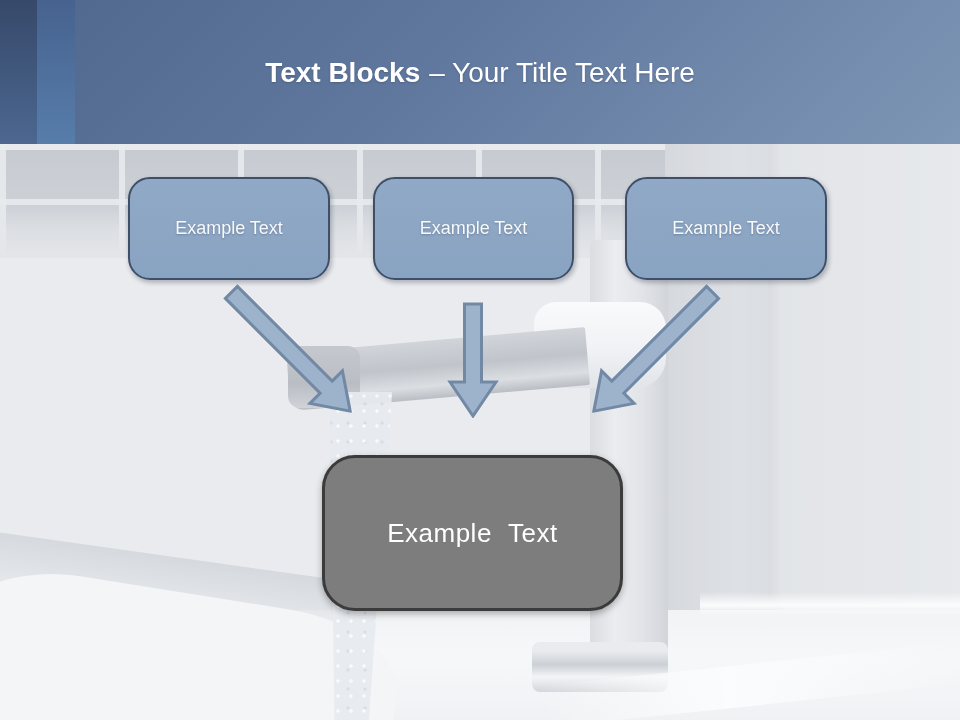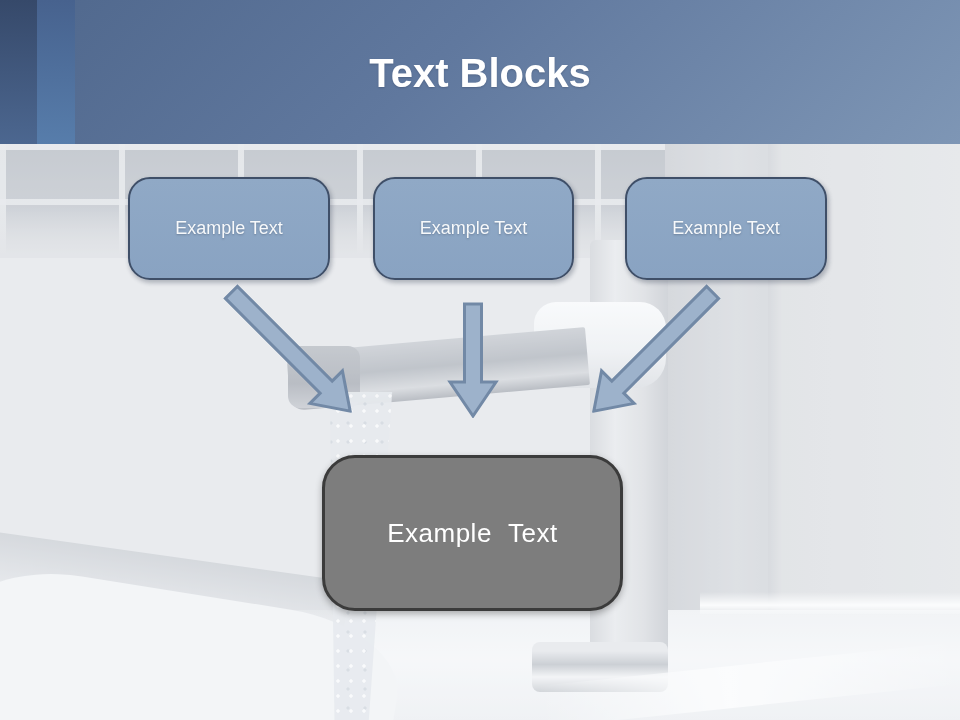--- a/index.html
+++ b/index.html
@@ -55,21 +55,21 @@
   .wash{left:0;top:0;width:960px;height:576px;background:rgba(246,248,250,.42);}
   
   .header{position:absolute;left:0;top:0;width:960px;height:144px;z-index:20;
     background:linear-gradient(135deg,#4f678c 0%,#60789e 45%,#7e96b5 100%);}
   .bar-dark{position:absolute;left:0;top:0;width:37px;height:144px;
     background:linear-gradient(180deg,#36496a,#4c6790);}
   .bar-mid{position:absolute;left:37px;top:0;width:38px;height:144px;
     background:linear-gradient(180deg,#47628e,#577dab);}
   .title{position:absolute;left:0;top:55px;width:100%;margin:0;
     display:flex;justify-content:center;gap:9px;
-    font-size:40px;line-height:36px;color:#ffffff;font-weight:400;
+    font-size:28px;line-height:36px;color:#ffffff;font-weight:400;
     text-shadow:0 1px 2px rgba(30,40,60,.25);}
   .title .t-bold{font-weight:700;}
   
   .tbox{position:absolute;top:177px;height:103px;border-radius:22px;z-index:10;
     background:linear-gradient(180deg,#90a9c6,#89a3c2);
     border:2.5px solid #3f4f68;box-sizing:border-box;
     box-shadow:1.5px 2.5px 4px rgba(30,40,60,.28);
     display:flex;align-items:center;justify-content:center;
     color:#f7f9fb;font-size:18px;text-shadow:0 1px 2px rgba(50,60,80,.35);}
   .tbox1{left:128px;width:202px;}
@@ -107,20 +107,21 @@
     <div class="streak"></div>
     <div class="water"></div>
     <div class="wash"></div>
   </div>
 
   <div class="header">
     <div class="bar-dark"></div>
     <div class="bar-mid"></div>
     <h1 class="title">
       <span class="t-bold">Text Blocks</span>
+      <span class="t-reg">– Your Title Text Here</span>
     </h1>
   </div>
 
   <div class="tbox tbox1">
     <span>Example Text</span>
   </div>
   <div class="tbox tbox2">
     <span>Example Text</span>
   </div>
   <div class="tbox tbox3">

